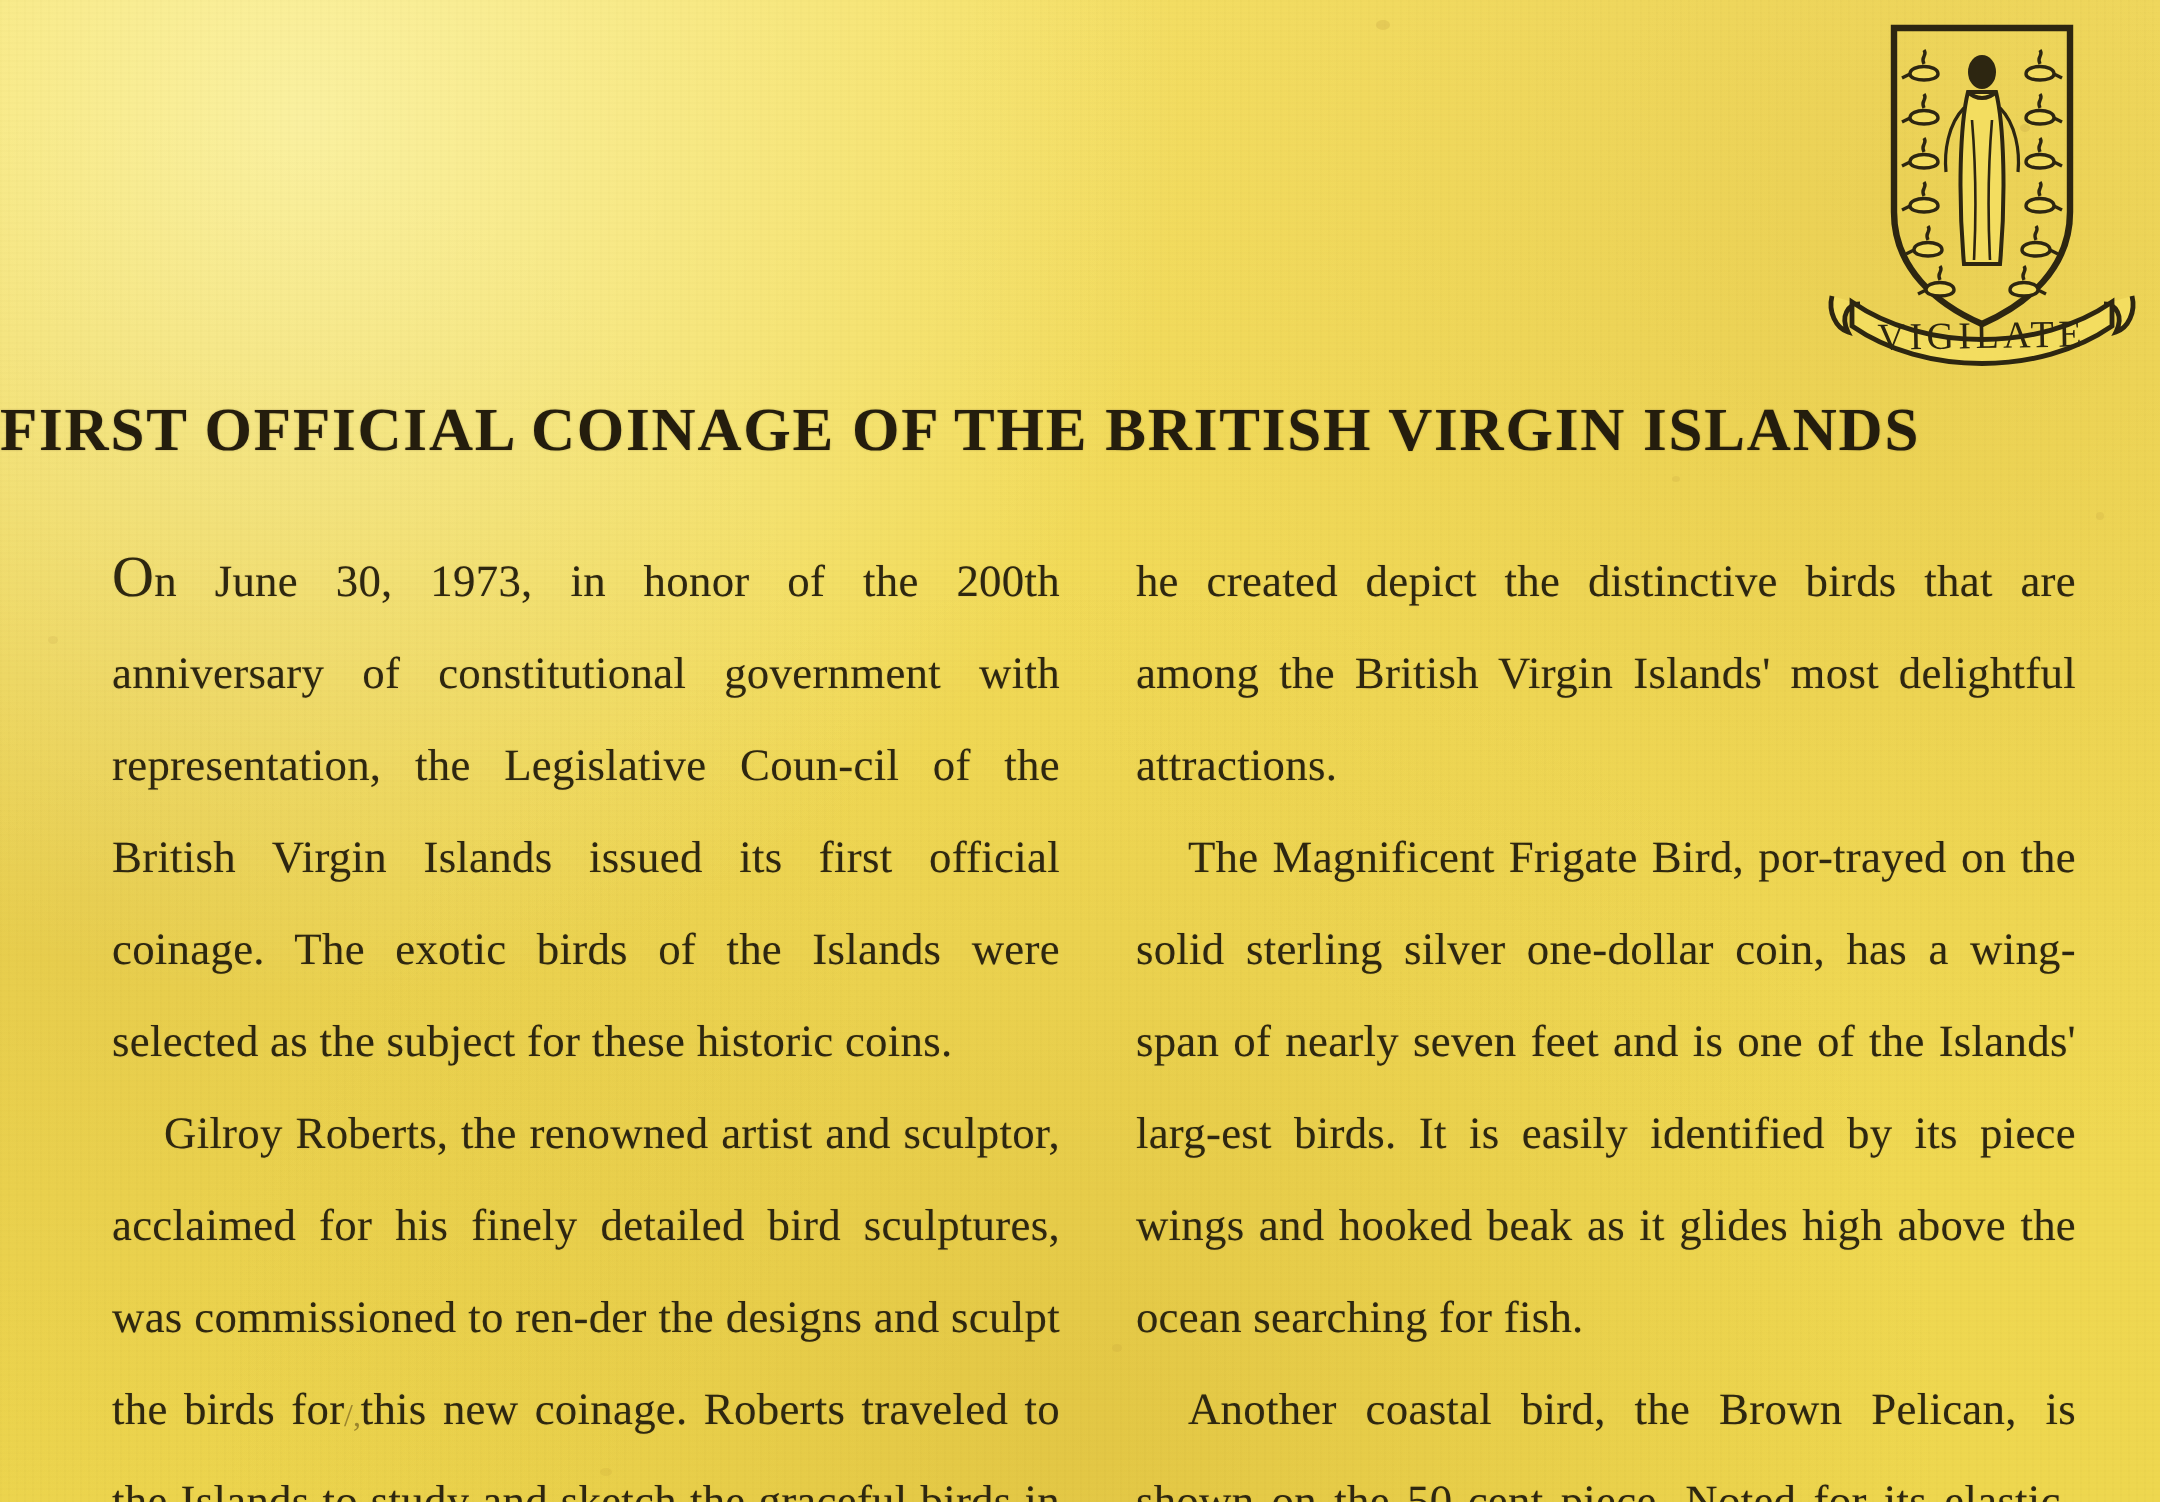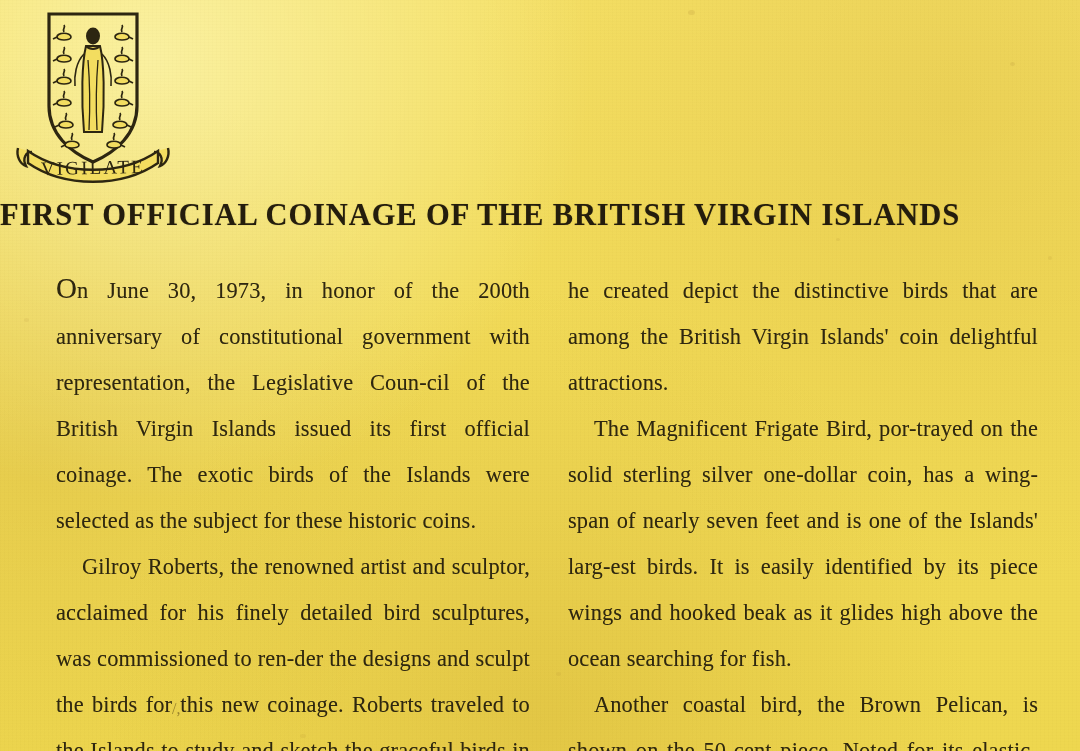--- a/index.html
+++ b/index.html
@@ -42,21 +42,21 @@
     pointer-events: none;
   }
 
   
   .crest-wrap {
     position: absolute;
     left: 4px;
     right: 0;
     top: 6px;
     display: flex;
-    justify-content: flex-start;
+    justify-content: flex-end;
   }
   .crest {
     position: relative;
     width: 178px;
     height: 180px;
   }
   .crest svg { display: block; }
 
   
   .title {
@@ -225,21 +225,21 @@
   <div class="title">FIRST OFFICIAL COINAGE OF THE BRITISH VIRGIN ISLANDS</div>
 
   <div class="columns">
 
     <div class="col col-left">
       <p class="dropcap-line">On June 30, 1973, in honor of the 200th anniversary of constitutional government with representation, the Legislative Coun-cil of the British Virgin Islands issued its first official coinage. The exotic birds of the Islands were selected as the subject for these historic coins.</p>
       <p class="indent">Gilroy Roberts, the renowned artist and sculptor, acclaimed for his finely detailed bird sculptures, was commissioned to ren-der the designs and sculpt the birds for this new coinage. Roberts traveled to the Islands to study and sketch the graceful birds in their native habitat. The six coins</p>
     </div>
 
     <div class="col col-right">
-      <p>he created depict the distinctive birds that are among the British Virgin Islands' coin delightful attractions.</p>
+      <p>he created depict the distinctive birds that are among the British Virgin Islands' most delightful attractions.</p>
       <p class="indent">The Magnificent Frigate Bird, por-trayed on the solid sterling silver one-dollar coin, has a wing-span of nearly seven feet and is one of the Islands' larg-est birds. It is easily identified by its piece wings and hooked beak as it glides high above the ocean searching for fish.</p>
       <p class="indent">Another coastal bird, the Brown Pelican, is shown on the 50-cent piece. Noted for its elastic-like pouch and remarkable fish-ing ability, this comical-looking bird is</p>
     </div>
 
   </div>
 
   <div class="footer-mark">/,</div>
 
 </div>
 

